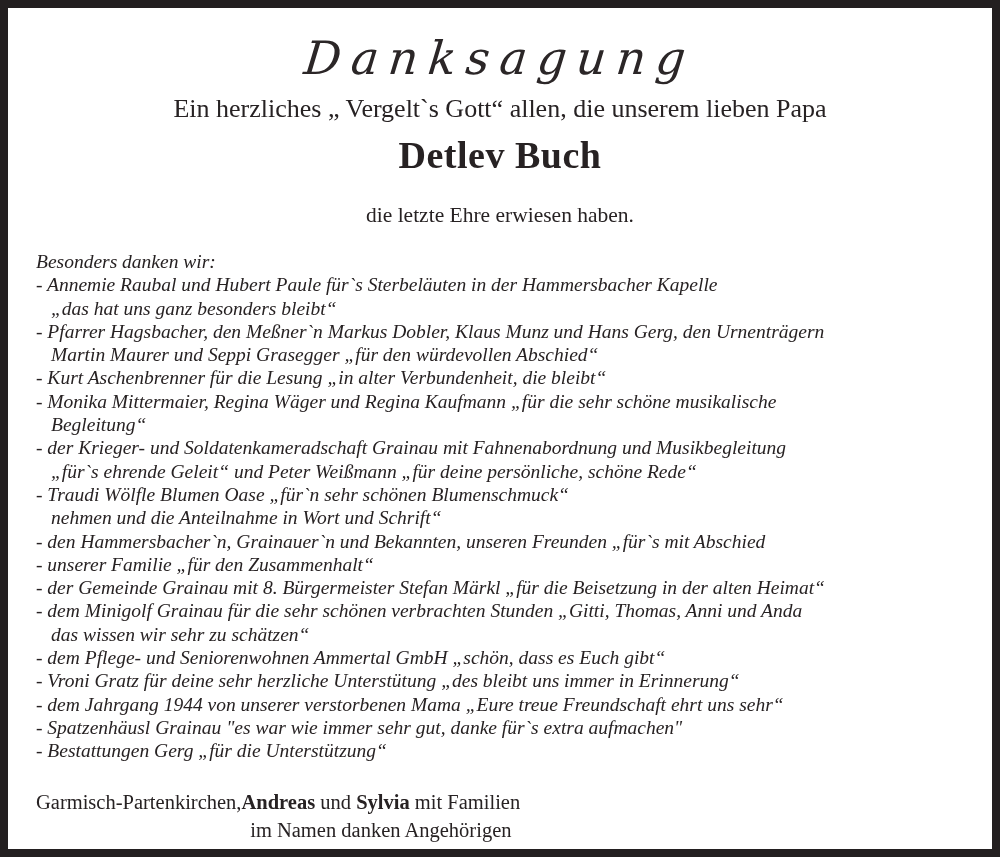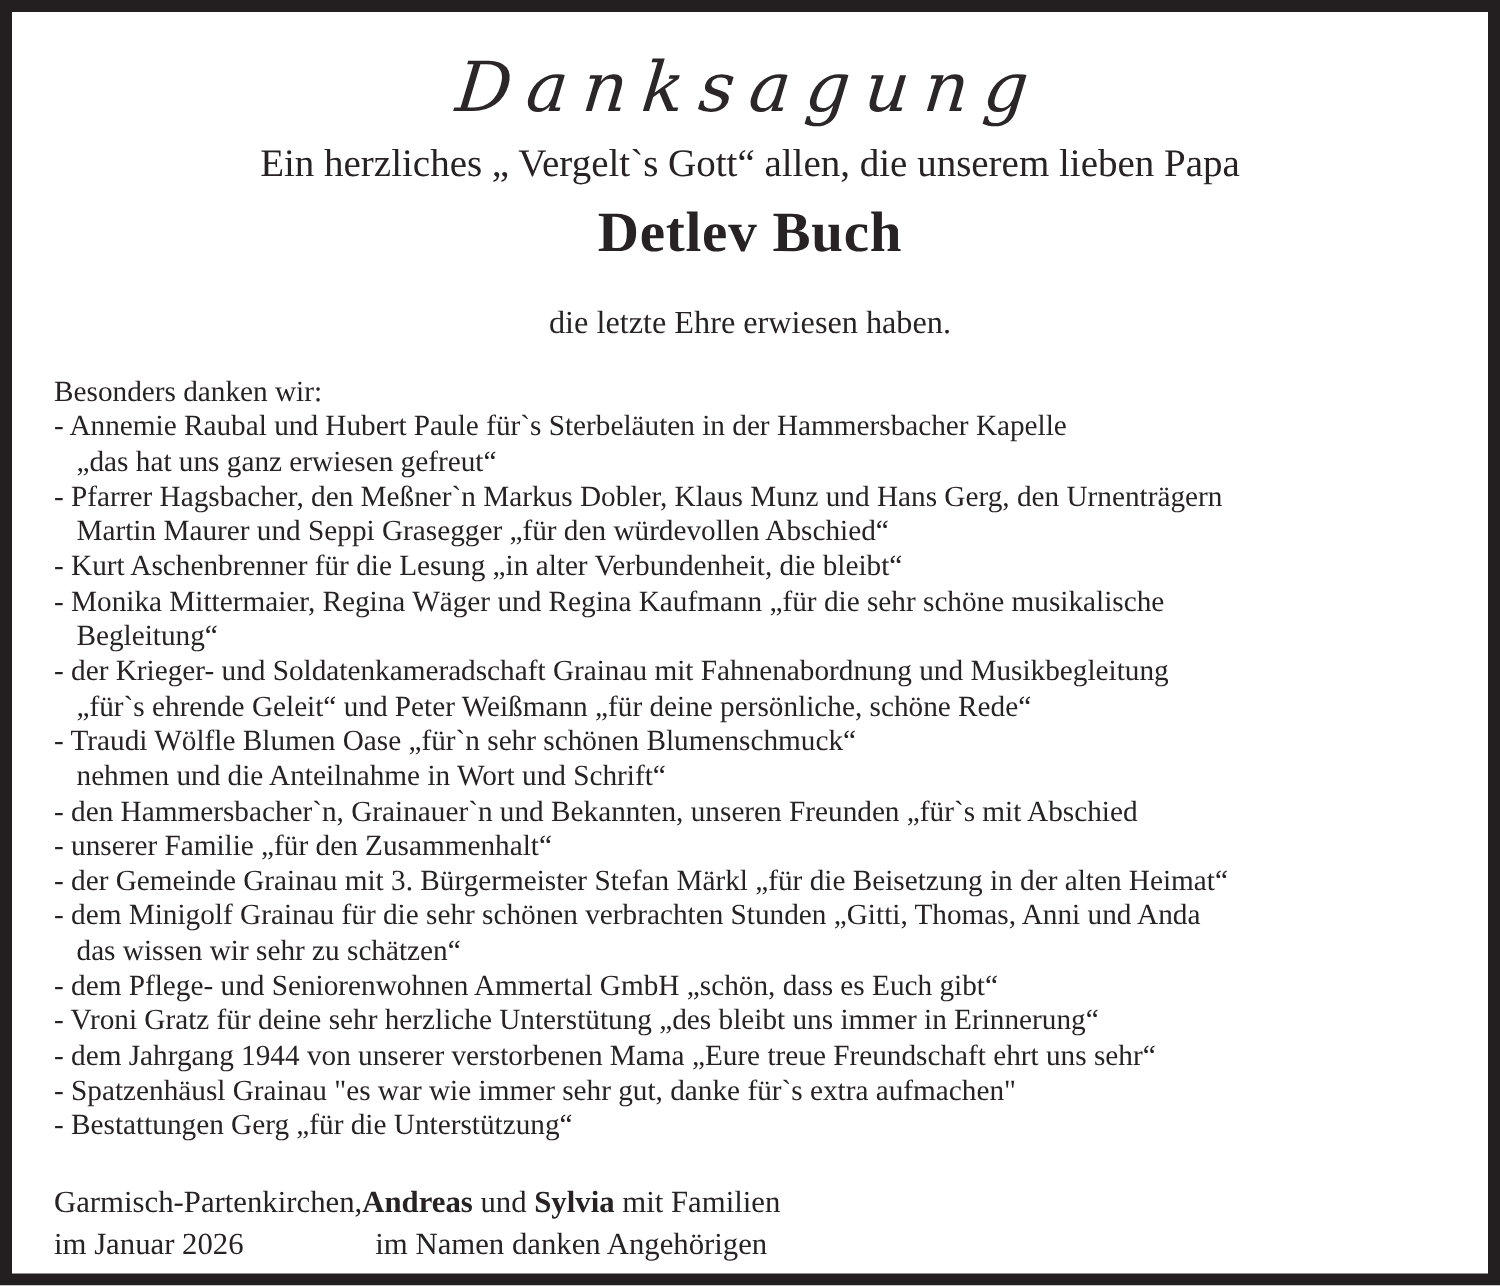--- a/index.html
+++ b/index.html
@@ -45,20 +45,21 @@
   .subline {
     margin-top: 26px;
     font-size: 21.5px;
     line-height: 26px;
   }
   main {
     margin-top: 22px;
     font-size: 19.5px;
     line-height: 23.3px;
     padding-left: 8px;
+    font-style: italic;
   }
   .t-line { white-space: nowrap; }
   .t-line.cont { padding-left: 15px; }
   footer {
     display: flex;
     margin-top: 25px;
     font-size: 20.5px;
     line-height: 28px;
     padding-left: 8px;
   }
@@ -75,45 +76,44 @@
   <header>
     <div class="script-title">Danksagung</div>
     <div class="intro">Ein herzliches „ Vergelt`s Gott“ allen, die unserem lieben Papa</div>
     <h1 class="deceased-name">Detlev Buch</h1>
     <div class="subline">die letzte Ehre erwiesen haben.</div>
   </header>
 
   <main>
     <div class="t-line">Besonders danken wir:</div>
     <div class="t-line">- Annemie Raubal und Hubert Paule für`s Sterbeläuten in der Hammersbacher Kapelle</div>
-    <div class="t-line cont">„das hat uns ganz erwiesen gefreut“</div>
+    <div class="t-line cont">„das hat uns ganz besonders bleibt“</div>
     <div class="t-line">- Pfarrer Hagsbacher, den Meßner`n Markus Dobler, Klaus Munz und Hans Gerg, den Urnenträgern</div>
     <div class="t-line cont">Martin Maurer und Seppi Grasegger „für den würdevollen Abschied“</div>
     <div class="t-line">- Kurt Aschenbrenner für die Lesung „in alter Verbundenheit, die bleibt“</div>
     <div class="t-line">- Monika Mittermaier, Regina Wäger und Regina Kaufmann „für die sehr schöne musikalische</div>
     <div class="t-line cont">Begleitung“</div>
     <div class="t-line">- der Krieger- und Soldatenkameradschaft Grainau mit Fahnenabordnung und Musikbegleitung</div>
     <div class="t-line cont">„für`s ehrende Geleit“ und Peter Weißmann „für deine persönliche, schöne Rede“</div>
     <div class="t-line">- Traudi Wölfle Blumen Oase „für`n sehr schönen Blumenschmuck“</div>
     <div class="t-line cont">nehmen und die Anteilnahme in Wort und Schrift“</div>
     <div class="t-line">- den Hammersbacher`n, Grainauer`n und Bekannten, unseren Freunden „für`s mit Abschied</div>
     <div class="t-line">- unserer Familie „für den Zusammenhalt“</div>
-    <div class="t-line">- der Gemeinde Grainau mit 3. Bürgermeister Stefan Märkl „für die Beisetzung in der alten Heimat“</div>
+    <div class="t-line">- der Gemeinde Grainau mit 8. Bürgermeister Stefan Märkl „für die Beisetzung in der alten Heimat“</div>
     <div class="t-line">- dem Minigolf Grainau für die sehr schönen verbrachten Stunden „Gitti, Thomas, Anni und Anda</div>
     <div class="t-line cont">das wissen wir sehr zu schätzen“</div>
     <div class="t-line">- dem Pflege- und Seniorenwohnen Ammertal GmbH „schön, dass es Euch gibt“</div>
     <div class="t-line">- Vroni Gratz für deine sehr herzliche Unterstütung „des bleibt uns immer in Erinnerung“</div>
     <div class="t-line">- dem Jahrgang 1944 von unserer verstorbenen Mama „Eure treue Freundschaft ehrt uns sehr“</div>
     <div class="t-line">- Spatzenhäusl Grainau "es war wie immer sehr gut, danke für`s extra aufmachen"</div>
     <div class="t-line">- Bestattungen Gerg „für die Unterstützung“</div>
   </main>
 
   <footer>
     <div class="sig-left">
       <div>Garmisch-Partenkirchen,</div>
-      <div>im Januar 2026</div>
     </div>
     <div class="sig-right">
       <div><span class="b">Andreas</span><span> und </span><span class="b">Sylvia</span><span> mit Familien</span></div>
       <div>im Namen danken Angehörigen</div>
     </div>
   </footer>
 </div>
 
 </body></html>

